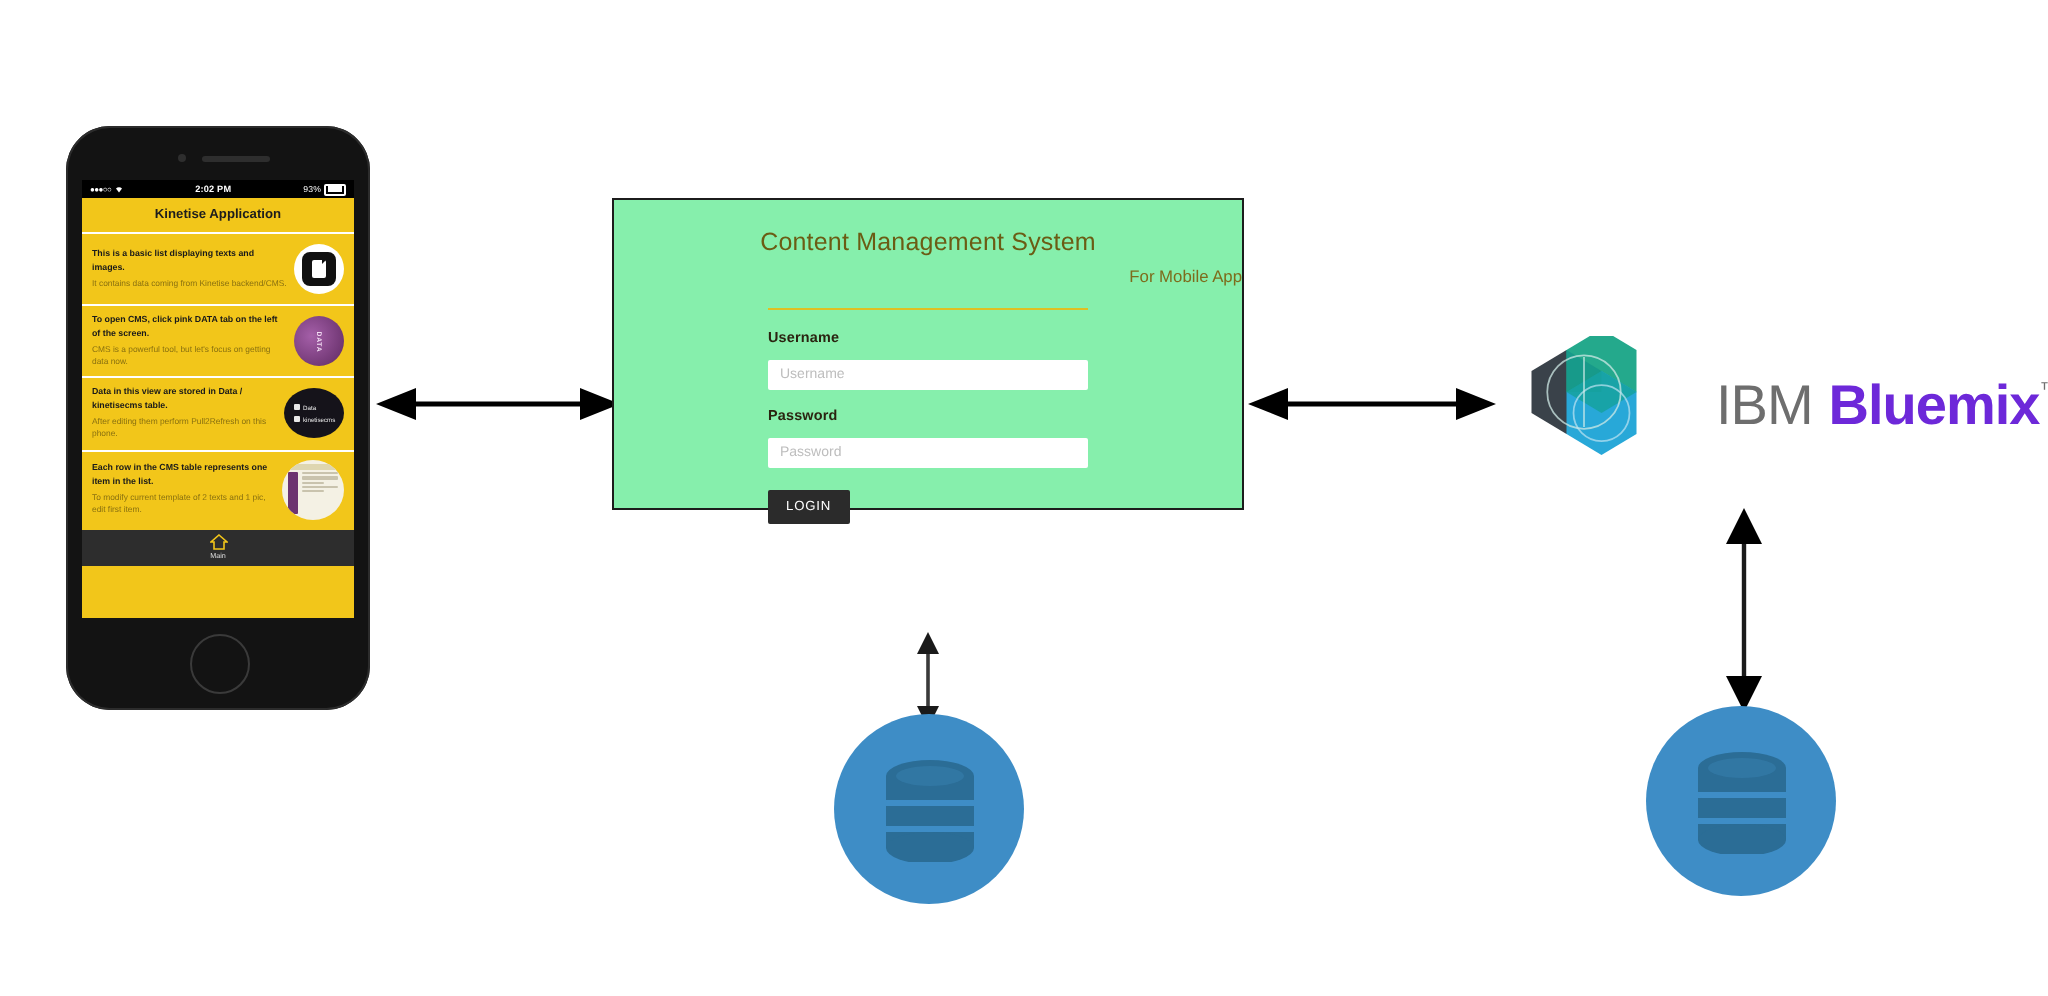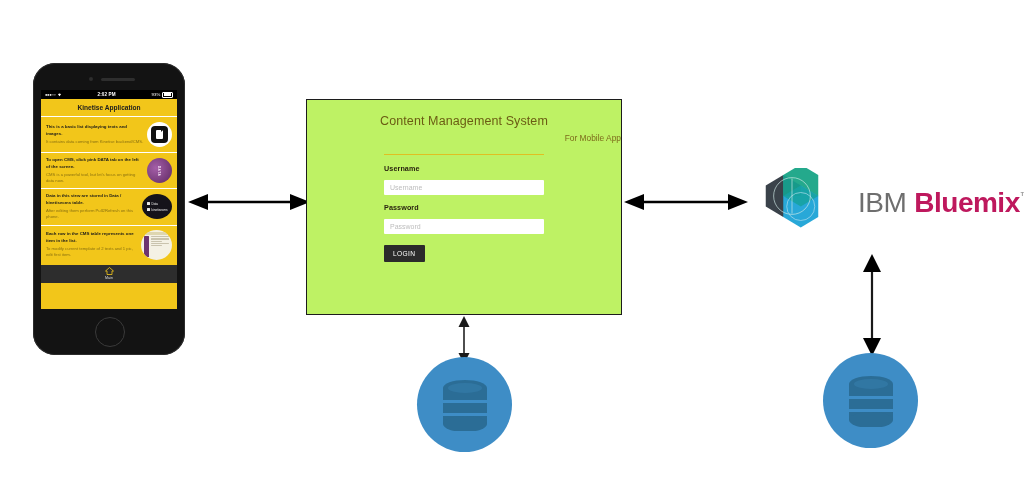--- a/index.html
+++ b/index.html
@@ -211,22 +211,22 @@
     border: 1.4px solid #3a3a3a;
     background: #131313;
   }
 
   
   .cms {
     position: absolute;
     left: 306px;
     top: 99px;
     width: 316px;
-    height: 216px;
-    background: #bef264;
+    height: 156px;
+    background: #86efac;
     border: 1.4px solid #1c1c1c;
     box-sizing: border-box;
   }
   .cms-title {
     text-align: center;
     color: #6b5c14;
     font-size: 12.5px;
     padding-top: 14px;
     letter-spacing: .1px;
   }
@@ -302,21 +302,21 @@
   .bm-mark { width: 86px; height: 70px; flex: 0 0 86px; }
   .bm-text {
     display: flex;
     align-items: flex-start;
     font-size: 28px;
     color: #6e6e6e;
     letter-spacing: -.5px;
     line-height: 1;
   }
   .bm-ibm { font-weight: normal; }
-  .bm-blue { font-weight: bold; color: #be185d; margin-left: 8px; }
+  .bm-blue { font-weight: bold; color: #6d28d9; margin-left: 8px; }
   .bm-tm { font-size: 10px; margin-top: 2px; }
 
   
   .arrow { position: absolute; }
 </style>
 </head>
 <body>
 
 <div class="stage">
 

